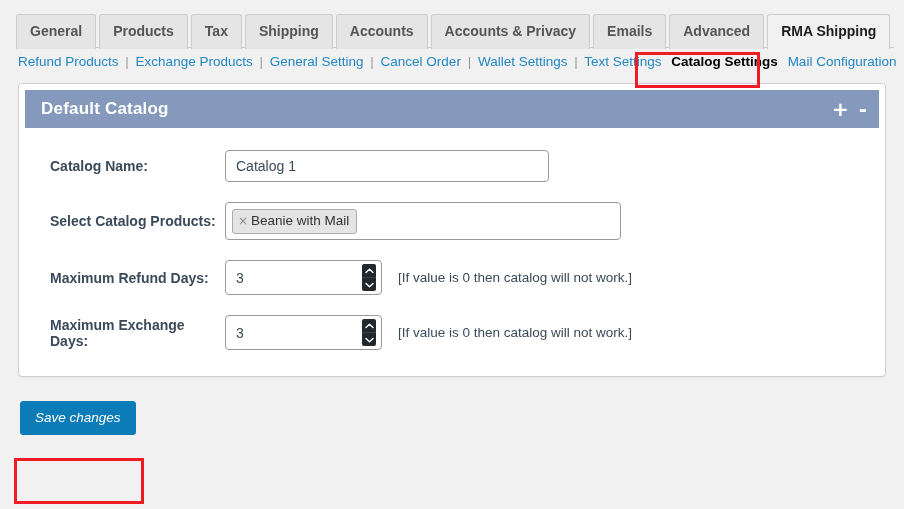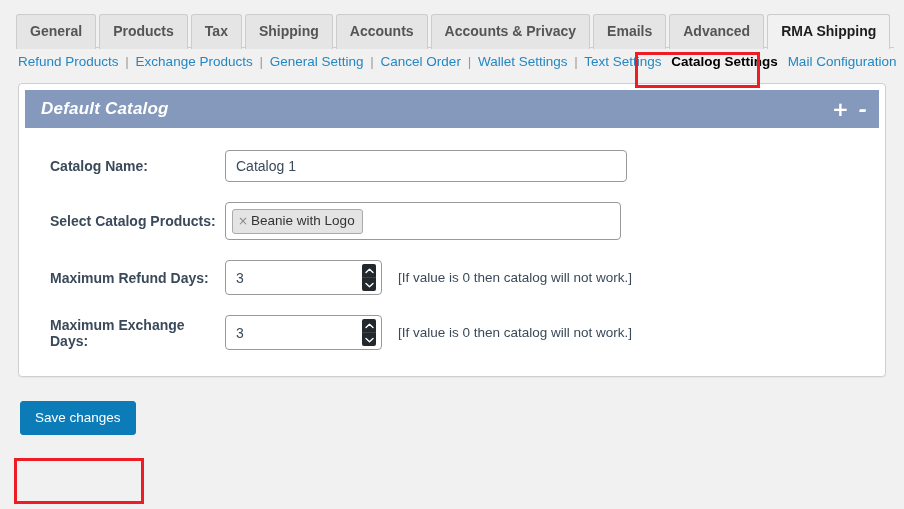--- a/index.html
+++ b/index.html
@@ -109,21 +109,20 @@
     box-shadow: 0 1px 1px rgba(0,0,0,0.04);
   }
   .panel-head {
     background: #8499bb;
     margin: 6px 6px 0 6px;
     height: 38px;
     display: flex;
     align-items: center;
     padding: 0 12px 0 16px;
     box-sizing: border-box;
-    font-style: italic;
   }
   .panel-title {
     color: #fff;
     font-size: 17px;
     font-weight: bold;
     letter-spacing: 0.2px;
     flex: 1;
   }
   .panel-ctl {
     color: #fff;
@@ -154,21 +153,21 @@
     flex: none;
   }
   .hint {
     font-size: 13.5px;
     color: #3a4a5a;
     margin-left: 16px;
     white-space: nowrap;
   }
 
   .text-input {
-    width: 402px;
+    width: 324px;
     height: 32px;
     border: 1px solid #999;
     border-radius: 4px;
     background: #fff;
     font-family: "Liberation Sans", sans-serif;
     font-size: 14px;
     color: #3a4a5a;
     padding: 0 10px;
     box-sizing: border-box;
     outline: none;
@@ -257,20 +256,21 @@
   .save-btn {
     background: #0b7cb8;
     color: #fff;
     border: 1px solid #0b7cb8;
     border-radius: 3px;
     font-family: "Liberation Sans", sans-serif;
     font-size: 13.5px;
     padding: 8px 14px;
     cursor: pointer;
     line-height: 16px;
+    font-style: italic;
   }
 </style>
 </head>
 <body>
 
 <div class="tab-wrap">
   <div class="tab-rule"></div>
   <div class="tabs">
     <div class="tab">General</div>
     <div class="tab">Products</div>
@@ -315,21 +315,21 @@
     <div class="row">
       <div class="label">Catalog Name:</div>
       <input class="text-input" type="text" value="Catalog 1" style="">
     </div>
 
     <div class="row">
       <div class="label">Select Catalog Products:</div>
       <div class="select2">
         <span class="token">
           <span class="token-x">×</span>
-          <span>Beanie with Logo</span>
+          <span>Beanie with Mail</span>
         </span>
       </div>
     </div>
 
     <div class="row">
       <div class="label">Maximum Refund Days:</div>
       <div class="number-wrap">
         <input class="number-input" type="text" value="3" style="">
         <span class="spinner">
           <span class="spin-btn">

